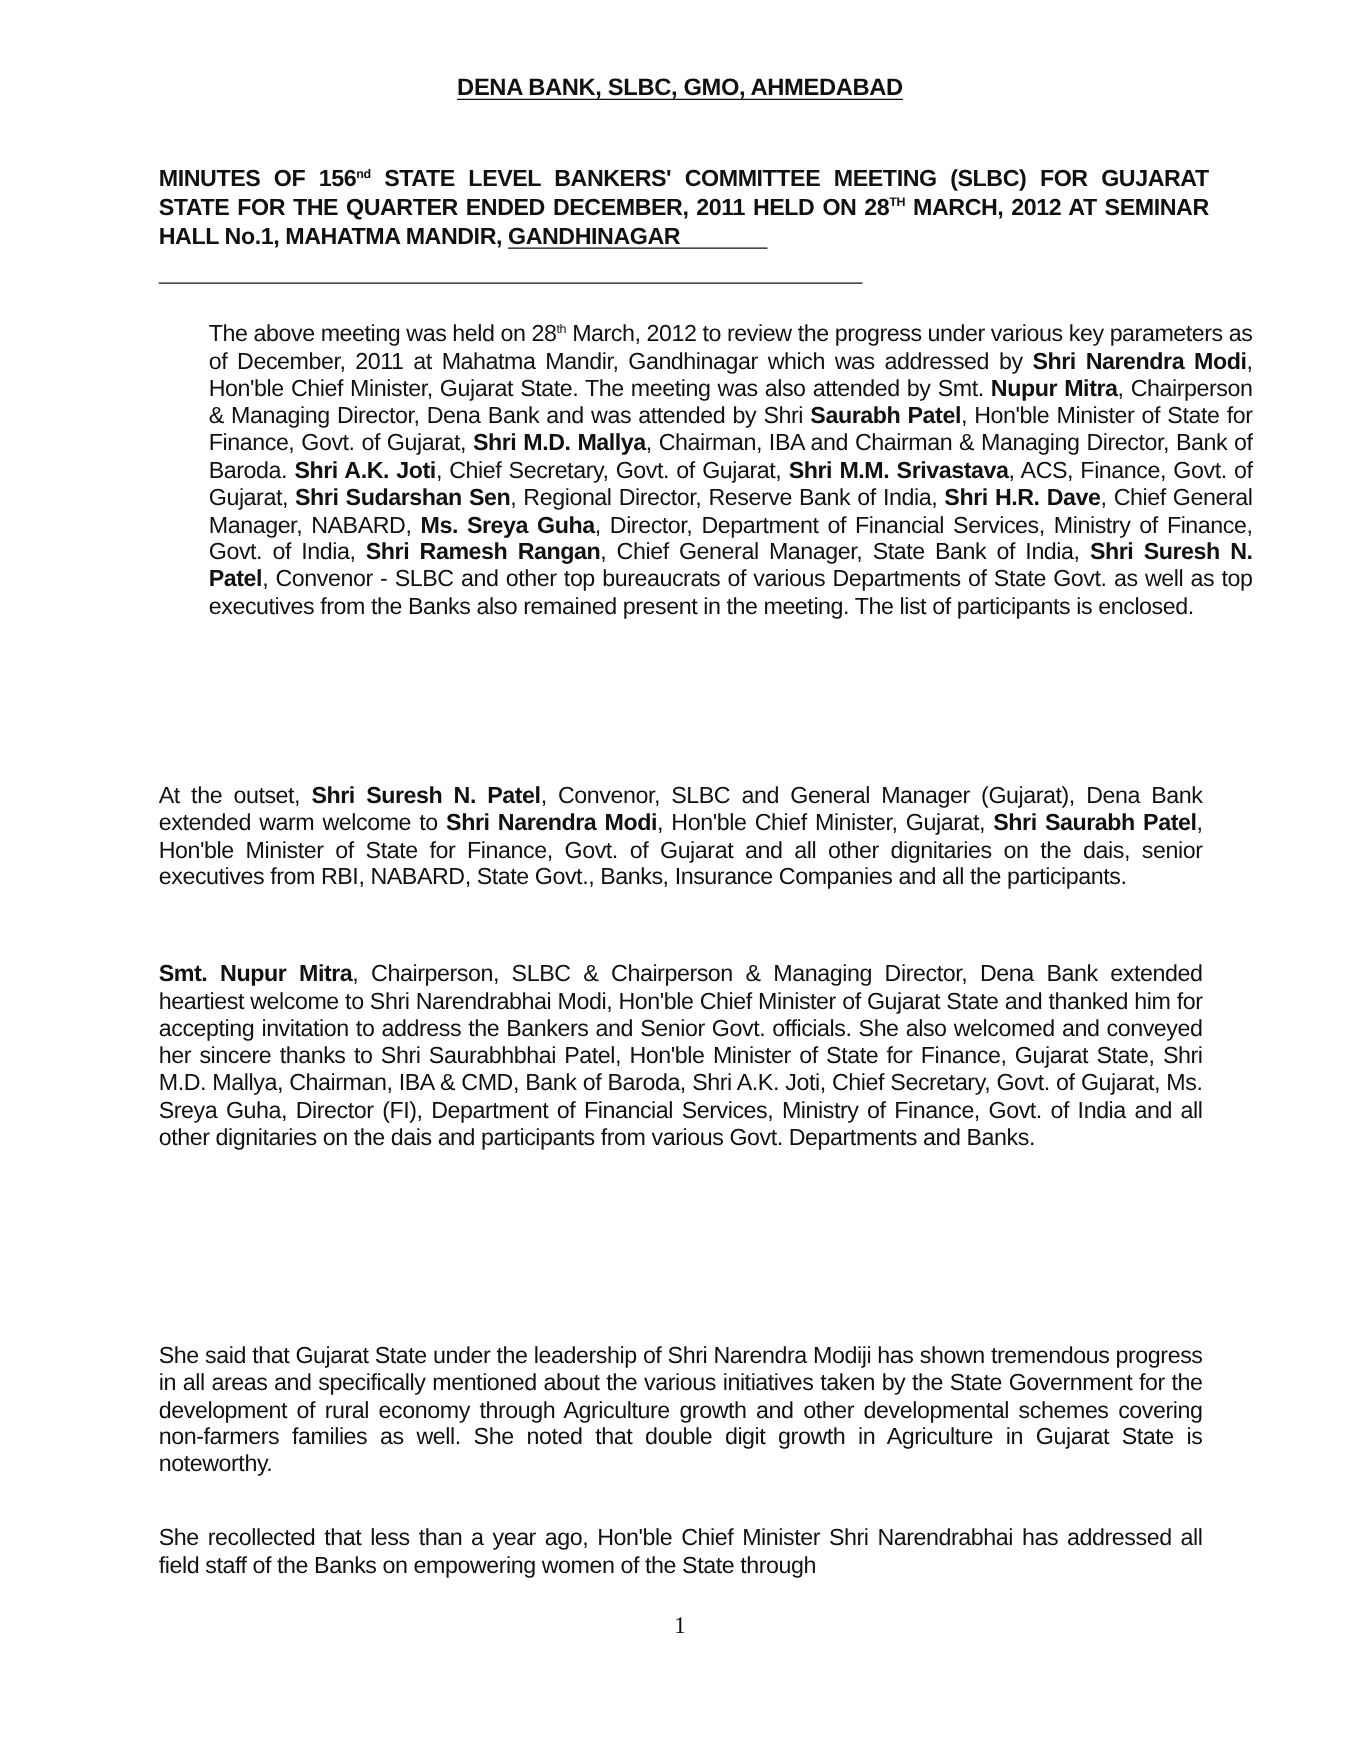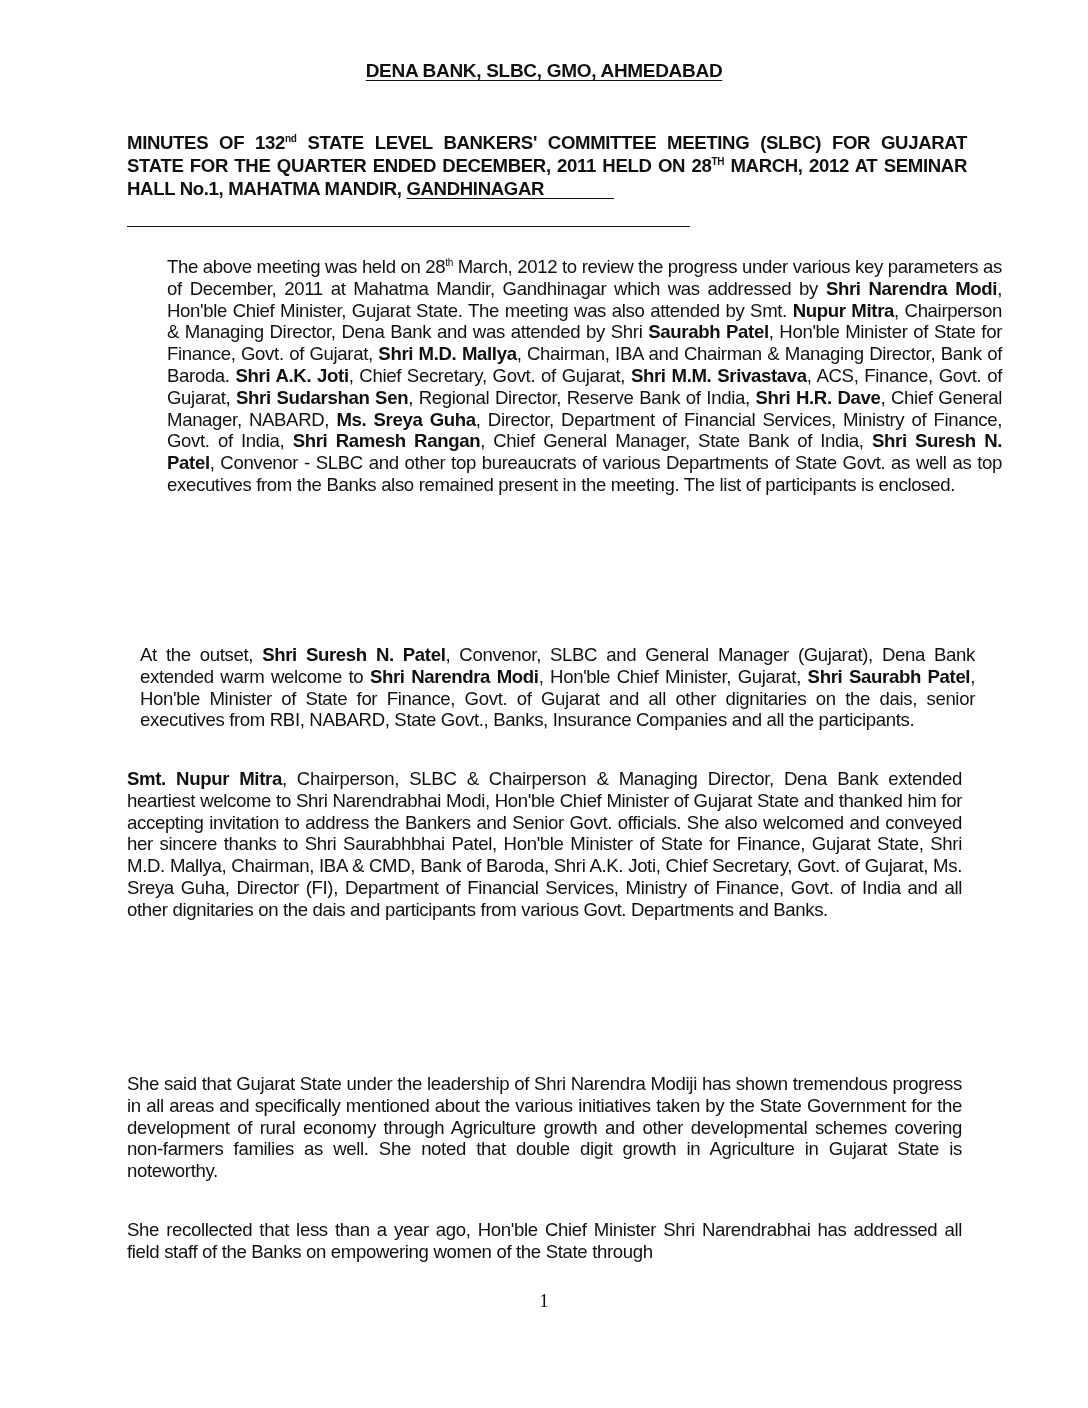--- a/index.html
+++ b/index.html
@@ -31,39 +31,39 @@
     border-top: 1.8px solid #111;
   }
   .para {
     position: absolute; left: 127px; width: 835px;
     font-size: 18.6px; line-height: 21.8px; text-align: justify;
     letter-spacing: -0.35px;
   }
   .para b { font-weight: bold; }
   .para sup { font-size: 10px; vertical-align: 7px; line-height: 0; }
   #p1 { top: 256px; margin-left: 40px; }
-  #p2 { top: 644px; margin-left: 13px; }
+  #p2 { top: 625px; }
   #p3 { top: 768px; }
   #p4 { top: 1073px; }
   #p5 { top: 1219px; }
   .page-number {
     position: absolute; left: 0; top: 1290px; width: 1088px; text-align: center;
     font-family: "Liberation Serif", "DejaVu Serif", serif; font-size: 19px;
   }
 </style>
 </head>
 <body>
 
 <div class="page">
 
   <div class="org-header">
     <span>DENA BANK, SLBC, GMO, AHMEDABAD</span>
   </div>
 
-  <div class="title"><span>MINUTES OF 132</span><sup>nd</sup><span> STATE LEVEL BANKERS' COMMITTEE MEETING (SLBC) FOR GUJARAT STATE FOR THE QUARTER ENDED DECEMBER, 2011 HELD ON  28</span><sup>TH</sup><span> MARCH, 2012 AT SEMINAR HALL No.1, MAHATMA MANDIR, </span><span class="ul">GANDHINAGAR</span><span class="trail-line"></span></div>
+  <div class="title"><span>MINUTES OF 156</span><sup>nd</sup><span> STATE LEVEL BANKERS' COMMITTEE MEETING (SLBC) FOR GUJARAT STATE FOR THE QUARTER ENDED DECEMBER, 2011 HELD ON  28</span><sup>TH</sup><span> MARCH, 2012 AT SEMINAR HALL No.1, MAHATMA MANDIR, </span><span class="ul">GANDHINAGAR</span><span class="trail-line"></span></div>
 
   <div class="rule"></div>
 
   <div class="para" id="p1"><span>The above meeting was held on 28</span><sup>th</sup><span> March, 2012 to review the progress under various key parameters as of December, 2011 at Mahatma Mandir, Gandhinagar which was addressed by </span><b>Shri Narendra Modi</b><span>, Hon'ble Chief Minister, Gujarat State.  The meeting was also attended by Smt. </span><b>Nupur Mitra</b><span>, Chairperson &amp; Managing Director, Dena Bank and was attended by Shri </span><b>Saurabh Patel</b><span>, Hon'ble Minister of State for Finance, Govt. of Gujarat, </span><b>Shri M.D. Mallya</b><span>, Chairman, IBA and Chairman &amp; Managing Director, Bank of Baroda.  </span><b>Shri A.K. Joti</b><span>, Chief Secretary, Govt. of Gujarat, </span><b>Shri M.M. Srivastava</b><span>, ACS, Finance, Govt. of Gujarat, </span><b>Shri Sudarshan Sen</b><span>, Regional Director, Reserve Bank of India, </span><b>Shri H.R. Dave</b><span>, Chief General Manager, NABARD, </span><b>Ms. Sreya Guha</b><span>, Director, Department of Financial Services, Ministry of Finance, Govt. of India, </span><b>Shri Ramesh Rangan</b><span>, Chief General Manager, State Bank of India, </span><b>Shri Suresh N. Patel</b><span>, Convenor - SLBC and other top bureaucrats of various Departments of State Govt. as well as top executives from the Banks also remained present in the meeting.  The list of participants is enclosed.</span></div>
   <div class="para" id="p2"><span>At the outset, </span><b>Shri Suresh N. Patel</b><span>, Convenor, SLBC and General Manager (Gujarat), Dena Bank extended warm welcome to </span><b>Shri Narendra Modi</b><span>, Hon'ble Chief Minister, Gujarat, </span><b>Shri Saurabh Patel</b><span>, Hon'ble Minister of State for Finance, Govt. of Gujarat and all other dignitaries on the dais, senior executives from RBI, NABARD, State Govt., Banks, Insurance Companies and all the participants.</span></div>
   <div class="para" id="p3"><b>Smt. Nupur Mitra</b><span>, Chairperson, SLBC &amp; Chairperson &amp; Managing Director, Dena Bank extended heartiest welcome to Shri Narendrabhai Modi, Hon'ble Chief Minister of Gujarat State and thanked him for accepting invitation  to address the Bankers and Senior Govt. officials.  She also welcomed and conveyed her sincere thanks to Shri Saurabhbhai Patel, Hon'ble Minister of State for Finance, Gujarat State, Shri M.D. Mallya, Chairman, IBA &amp; CMD, Bank of Baroda,        Shri A.K. Joti, Chief Secretary, Govt. of Gujarat, Ms. Sreya Guha, Director (FI), Department of Financial Services, Ministry of Finance, Govt. of India and all other dignitaries on the dais and participants from various Govt. Departments and Banks.</span></div>
   <div class="para" id="p4"><span>She said that Gujarat State under the leadership of Shri Narendra Modiji has shown tremendous progress in all areas and specifically mentioned about the various initiatives taken by the State Government for the development of rural economy through Agriculture growth and other developmental schemes covering non-farmers families as well.  She noted that double digit growth in Agriculture in Gujarat State is noteworthy.</span></div>
   <div class="para" id="p5"><span>She recollected that less than a year ago, Hon'ble Chief Minister Shri Narendrabhai has addressed all field staff of the Banks on empowering women of the State through</span></div>
 
   <div class="page-number">1</div>

